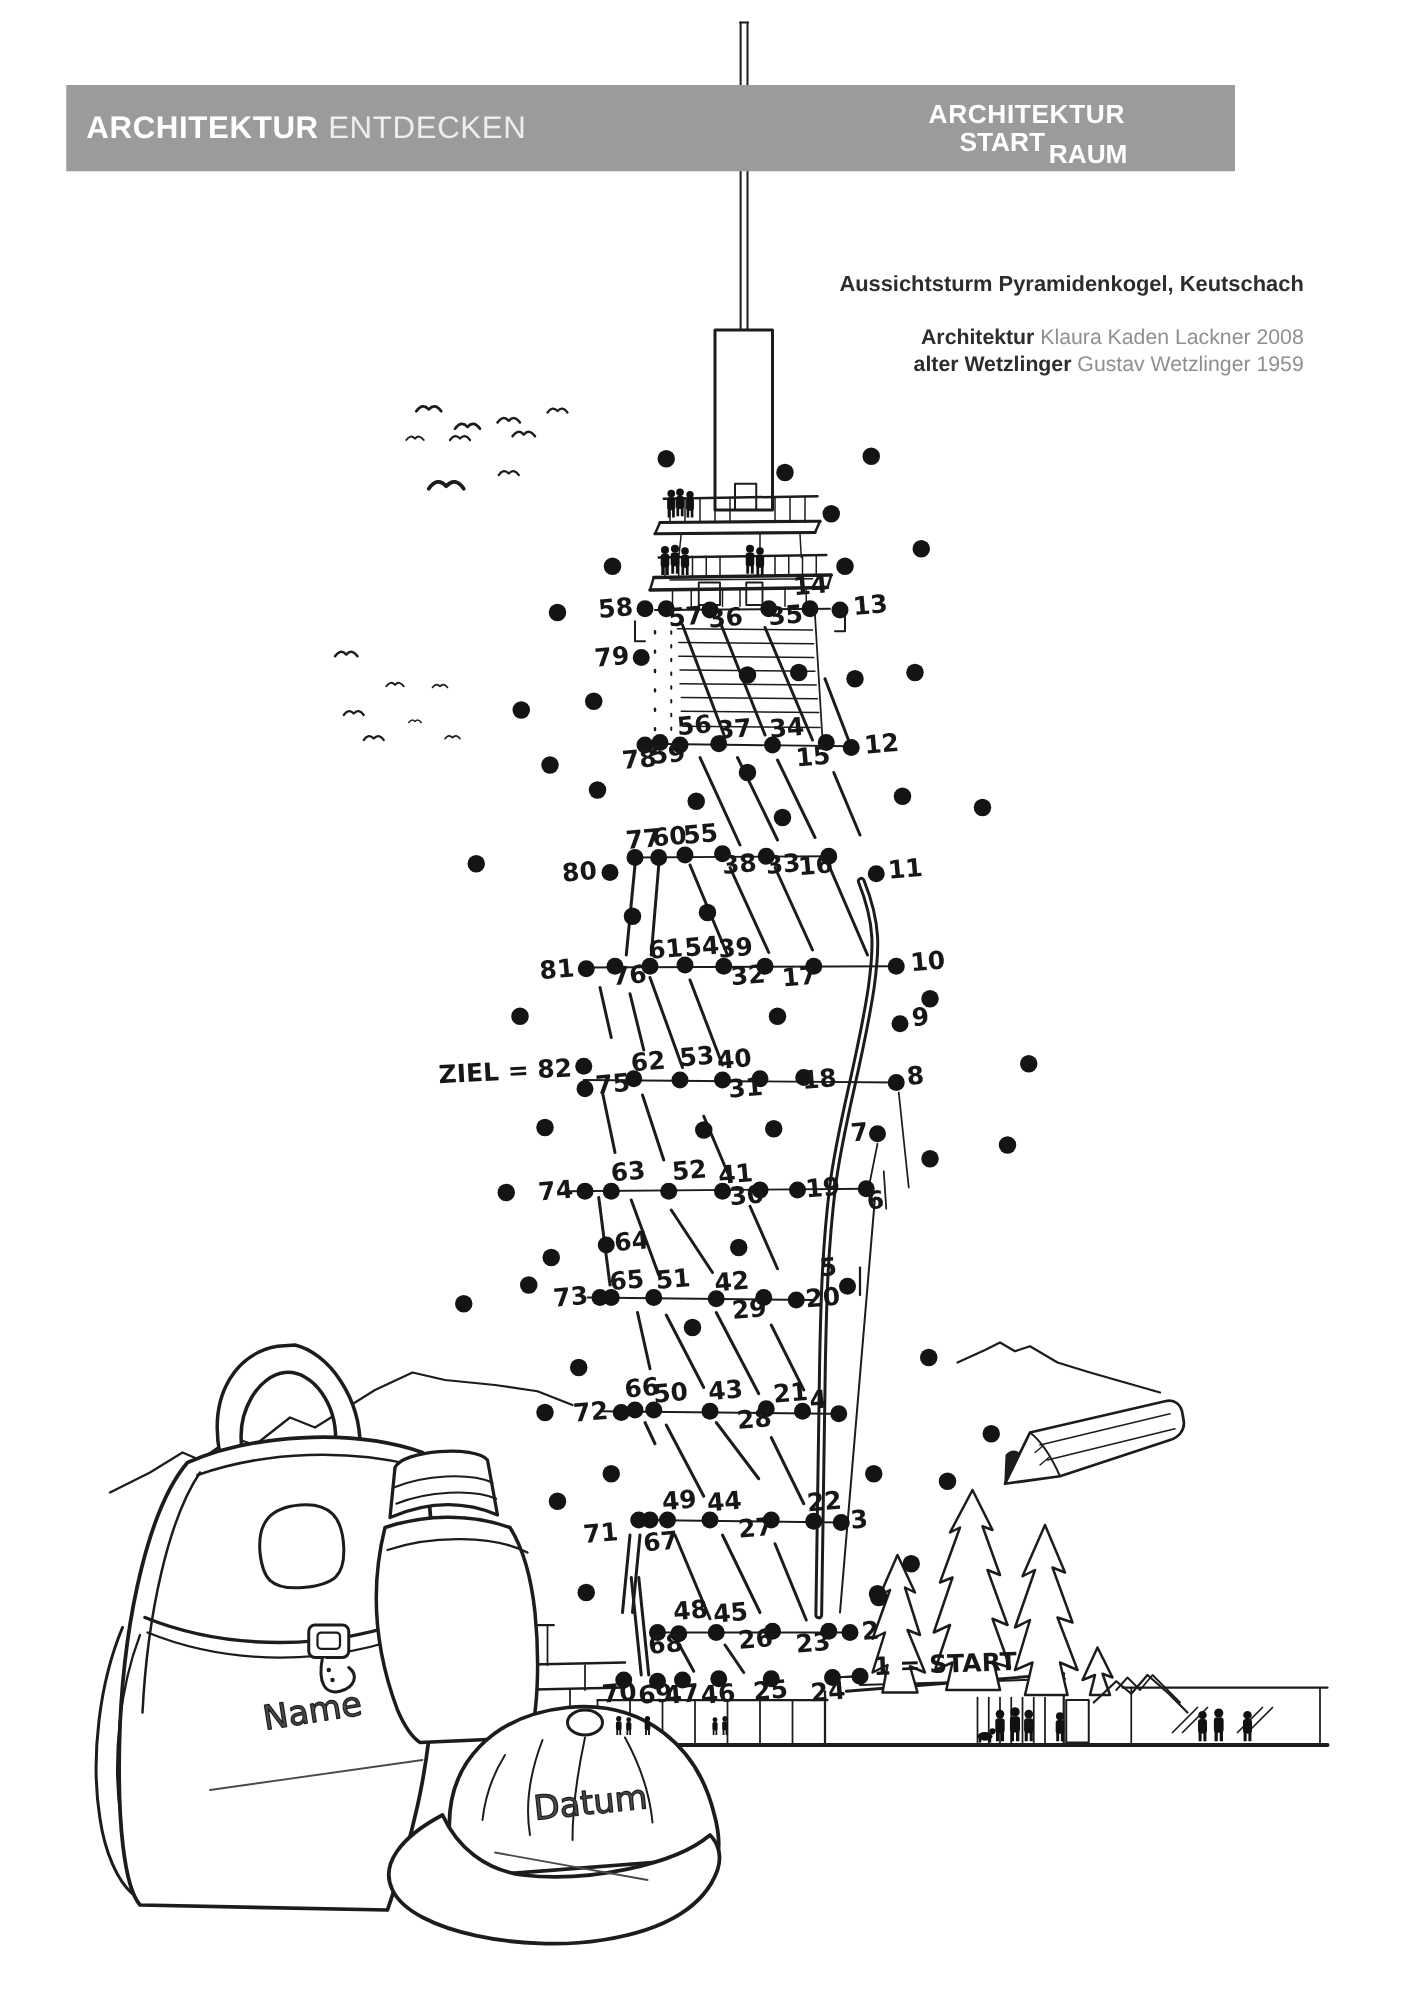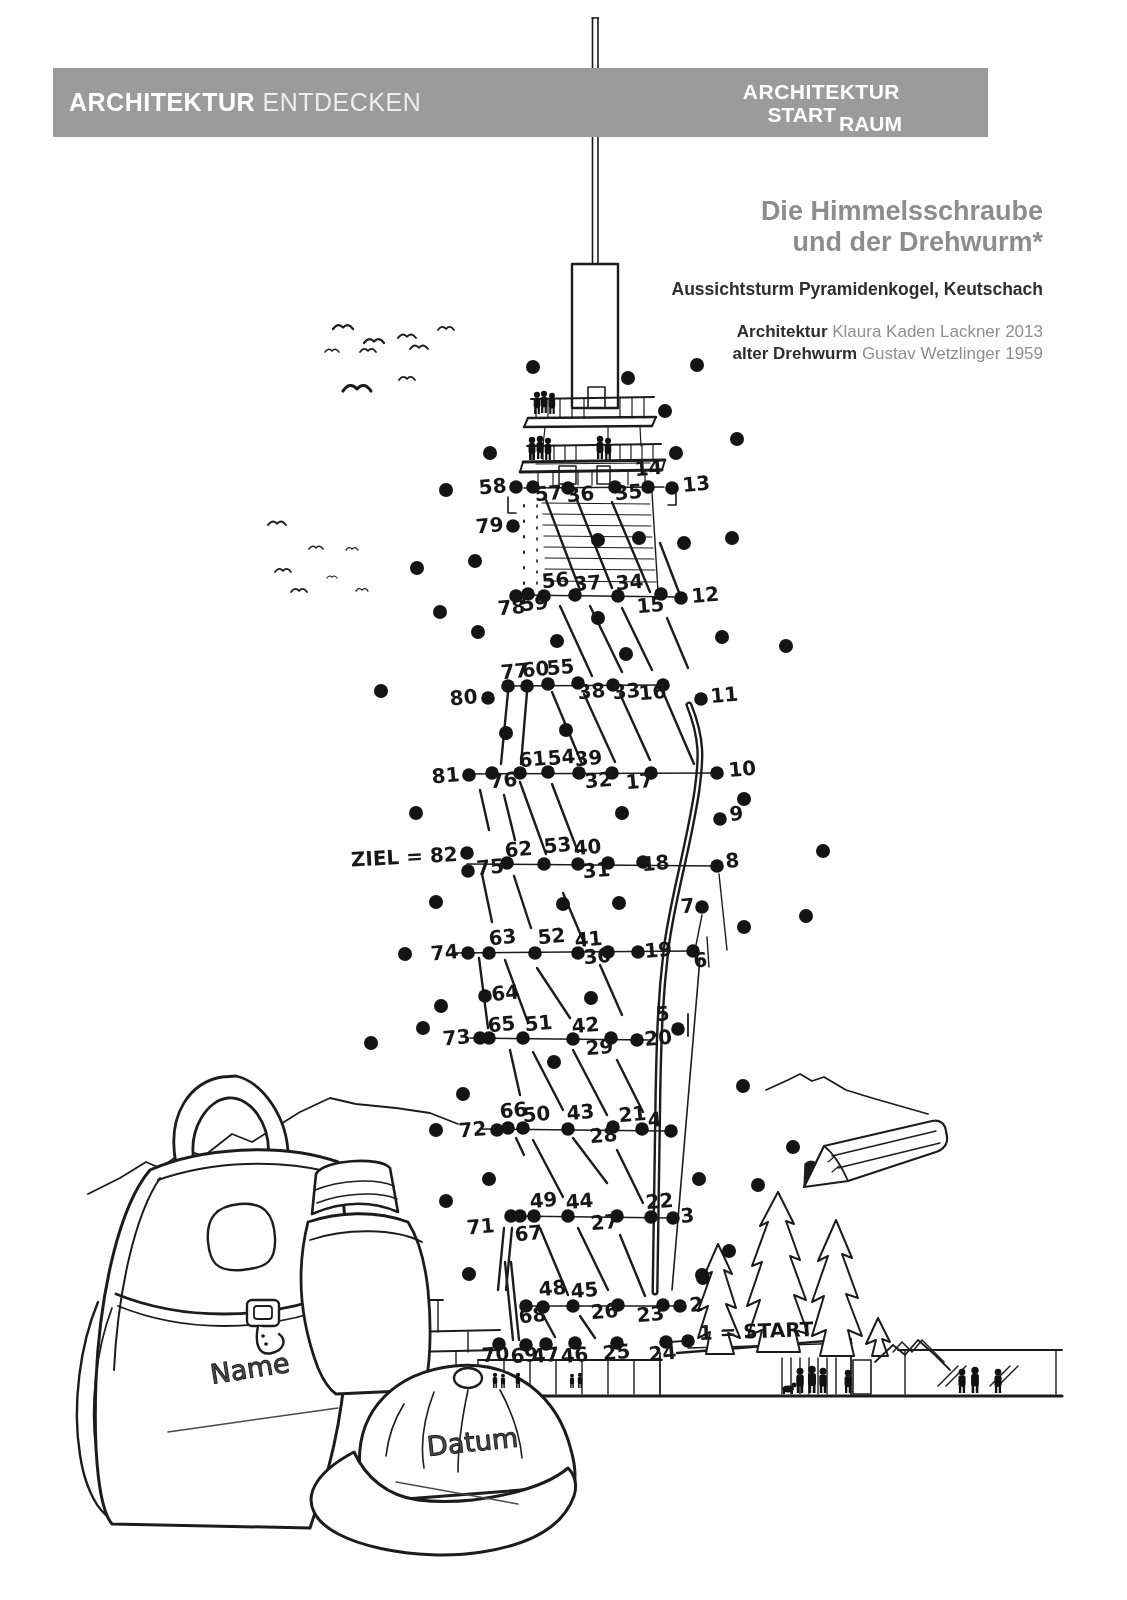--- a/index.html
+++ b/index.html
@@ -609,24 +609,20 @@
     <span class="bold">ARCHITEKTUR</span>
     <span class="light">ENTDECKEN</span>
   </div>
   <div class="logo">
     <div class="l1">ARCHITEKTUR</div>
     <div class="l2"><span>START</span><span class="raum">RAUM</span></div>
   </div>
 </div>
 
 <div class="title-block">
-  <div class="title">
-    <div>Die Himmelsschraube</div>
-    <div>und der Drehwurm*</div>
-  </div>
   <div class="subtitle">Aussichtsturm Pyramidenkogel, Keutschach</div>
   <div class="credits">
-    <div><b>Architektur</b><span> Klaura Kaden Lackner 2013</span></div>
-    <div><b>alter Drehwurm</b><span> Gustav Wetzlinger 1959</span></div>
+    <div><b>Architektur</b><span> Klaura Kaden Lackner 2008</span></div>
+    <div><b>alter Wetzlinger</b><span> Gustav Wetzlinger 1959</span></div>
   </div>
 </div>
 
 </div>
 
 </body></html>

